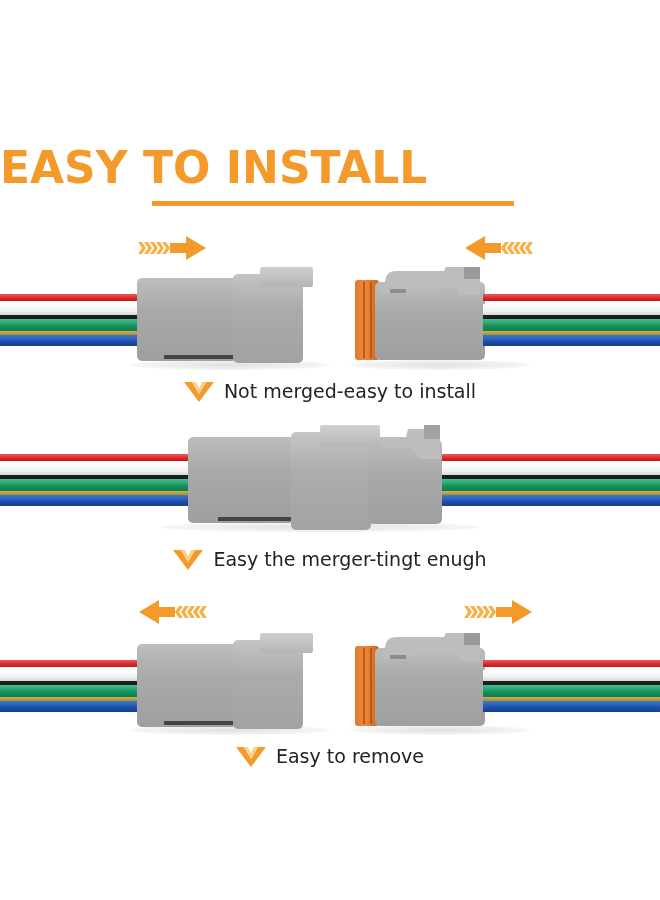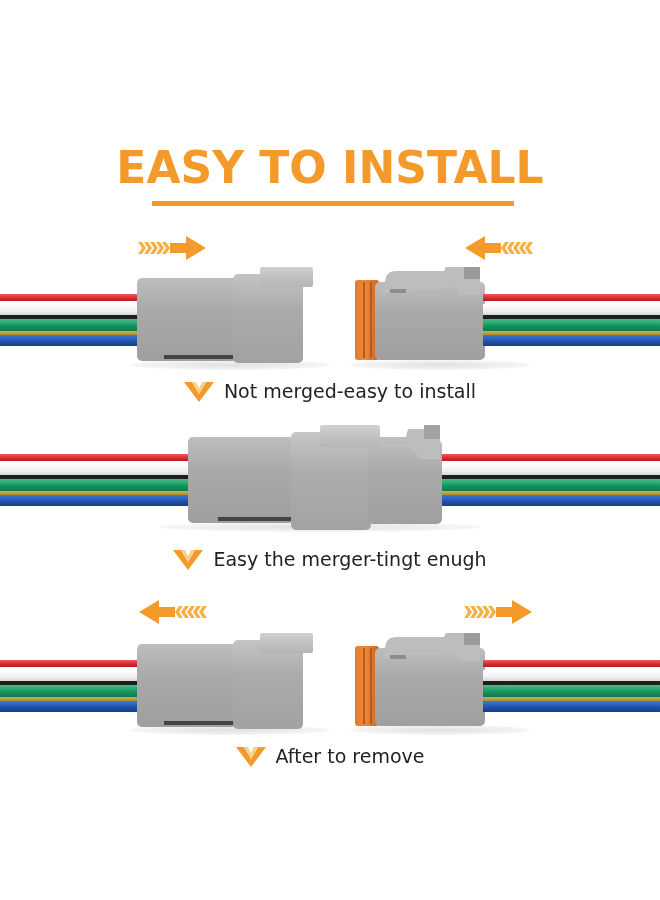--- a/index.html
+++ b/index.html
@@ -1,21 +1,21 @@
 <!DOCTYPE html>
 <html><head>
   <meta charset="utf-8">
   <style>
     * { margin: 0; padding: 0; box-sizing: border-box; }
     html, body { width: 660px; height: 900px; background: #ffffff; overflow: hidden; }
     body { position: relative; font-family: "DejaVu Sans", "Liberation Sans", sans-serif; }
 
     .title {
       position: absolute; left: 0; width: 660px; top: 142px;
-      text-align: center; font-family: "DejaVu Sans", sans-serif;
+      font-family: "DejaVu Sans", sans-serif;
       font-weight: bold; font-size: 44px; letter-spacing: 0px;
       color: #f39a2b;
     }
     .underline {
       position: absolute; left: 152px; top: 201px; width: 362px; height: 5px;
       background: #f39a2b;
     }
 
     .arrow { position: absolute; width: 72px; height: 26px; }
 
@@ -212,15 +212,15 @@
     <div class="wire w-green"></div>
       <div class="wire w-yellow"></div>
       <div class="wire w-blue"></div>
   </div>
 
   <div class="caption" style="top:745px;">
     <svg class="check" viewBox="0 0 30 22">
       <polygon points="0,2 8,2 15,14 22,2 30,2 15,22" fill="#f39a2b"></polygon>
       <polygon points="8,2 12,2 15,8 18,2 22,2 15,14" fill="#fbd08a"></polygon>
     </svg>
-    <span>After to remove</span>
+    <span>Easy to remove</span>
   </div>
 </div>
 
 </body></html>

